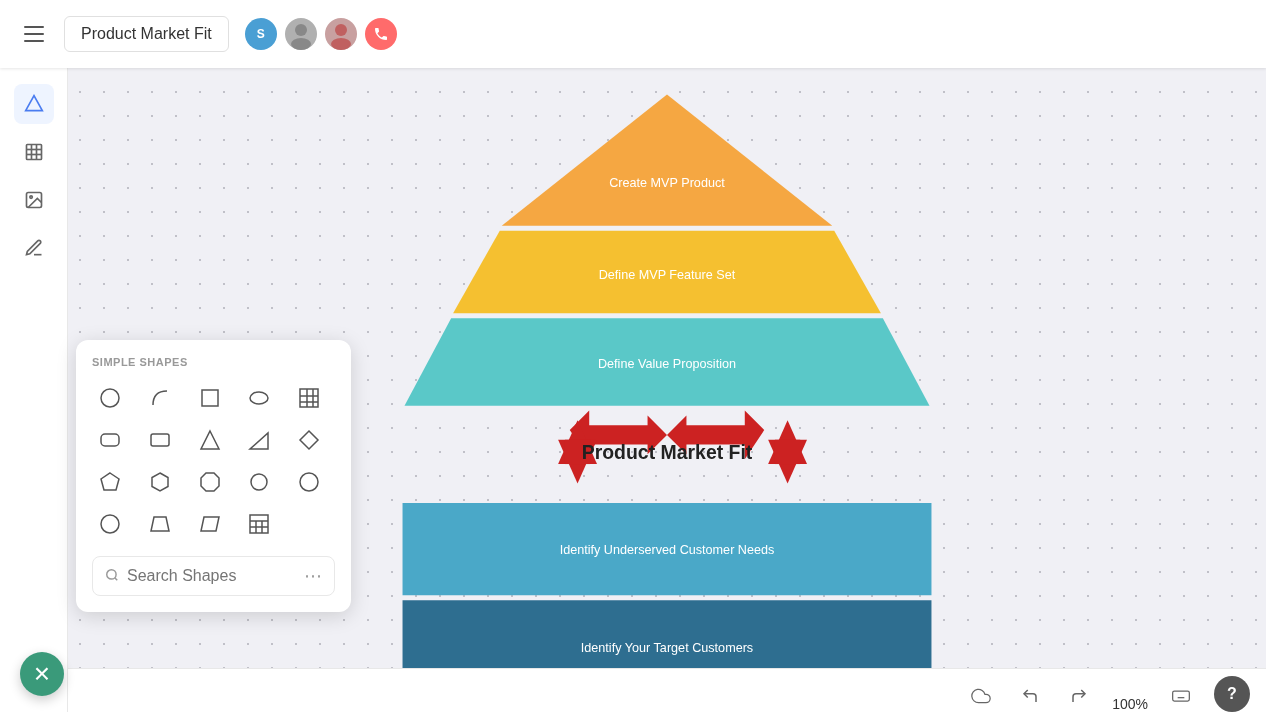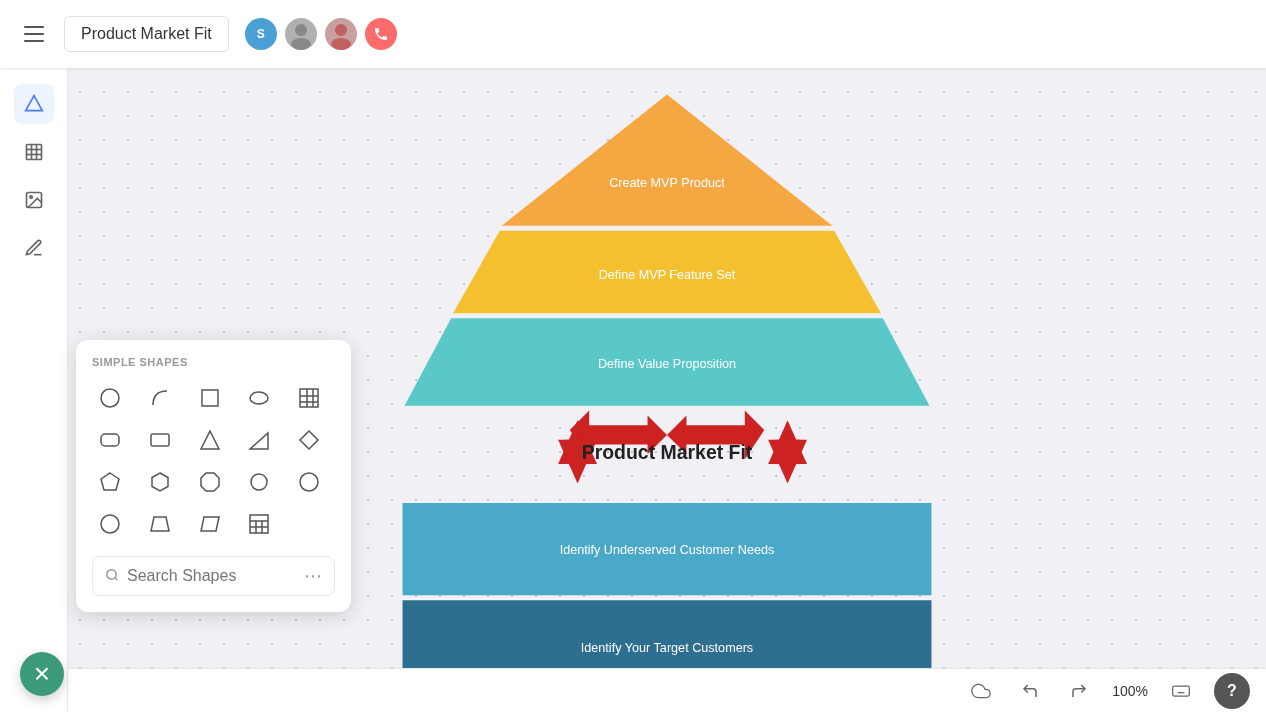--- a/index.html
+++ b/index.html
@@ -64,21 +64,21 @@
     .canvas::before {
       content: ''; position: absolute; inset: 0;
       background-image: radial-gradient(circle, #c0c0c8 1px, transparent 1px);
       background-size: 24px 24px;
     }
 
     
     .bottom-bar {
       position: absolute; bottom: 0; left: 68px; right: 0; height: 44px;
       background: white; border-top: 1px solid #e8e8e8;
-      display: flex; align-items: center; justify-content: flex-end; padding: 0 16px; gap: 17px;
+      display: flex; align-items: flex-end; justify-content: flex-end; padding: 0 16px; gap: 17px;
     }
     .bottom-icon { width: 32px; height: 32px; display: flex; align-items: center; justify-content: center; color: #666; cursor: pointer; font-size: 16px; }
     .zoom-label { font-size: 14px; color: #333; font-weight: 500; }
     .help-btn {
       width: 36px; height: 36px; border-radius: 50%; background: #555; color: white;
       display: flex; align-items: center; justify-content: center; font-size: 16px; font-weight: bold; cursor: pointer;
     }
 
     
     .fab {

